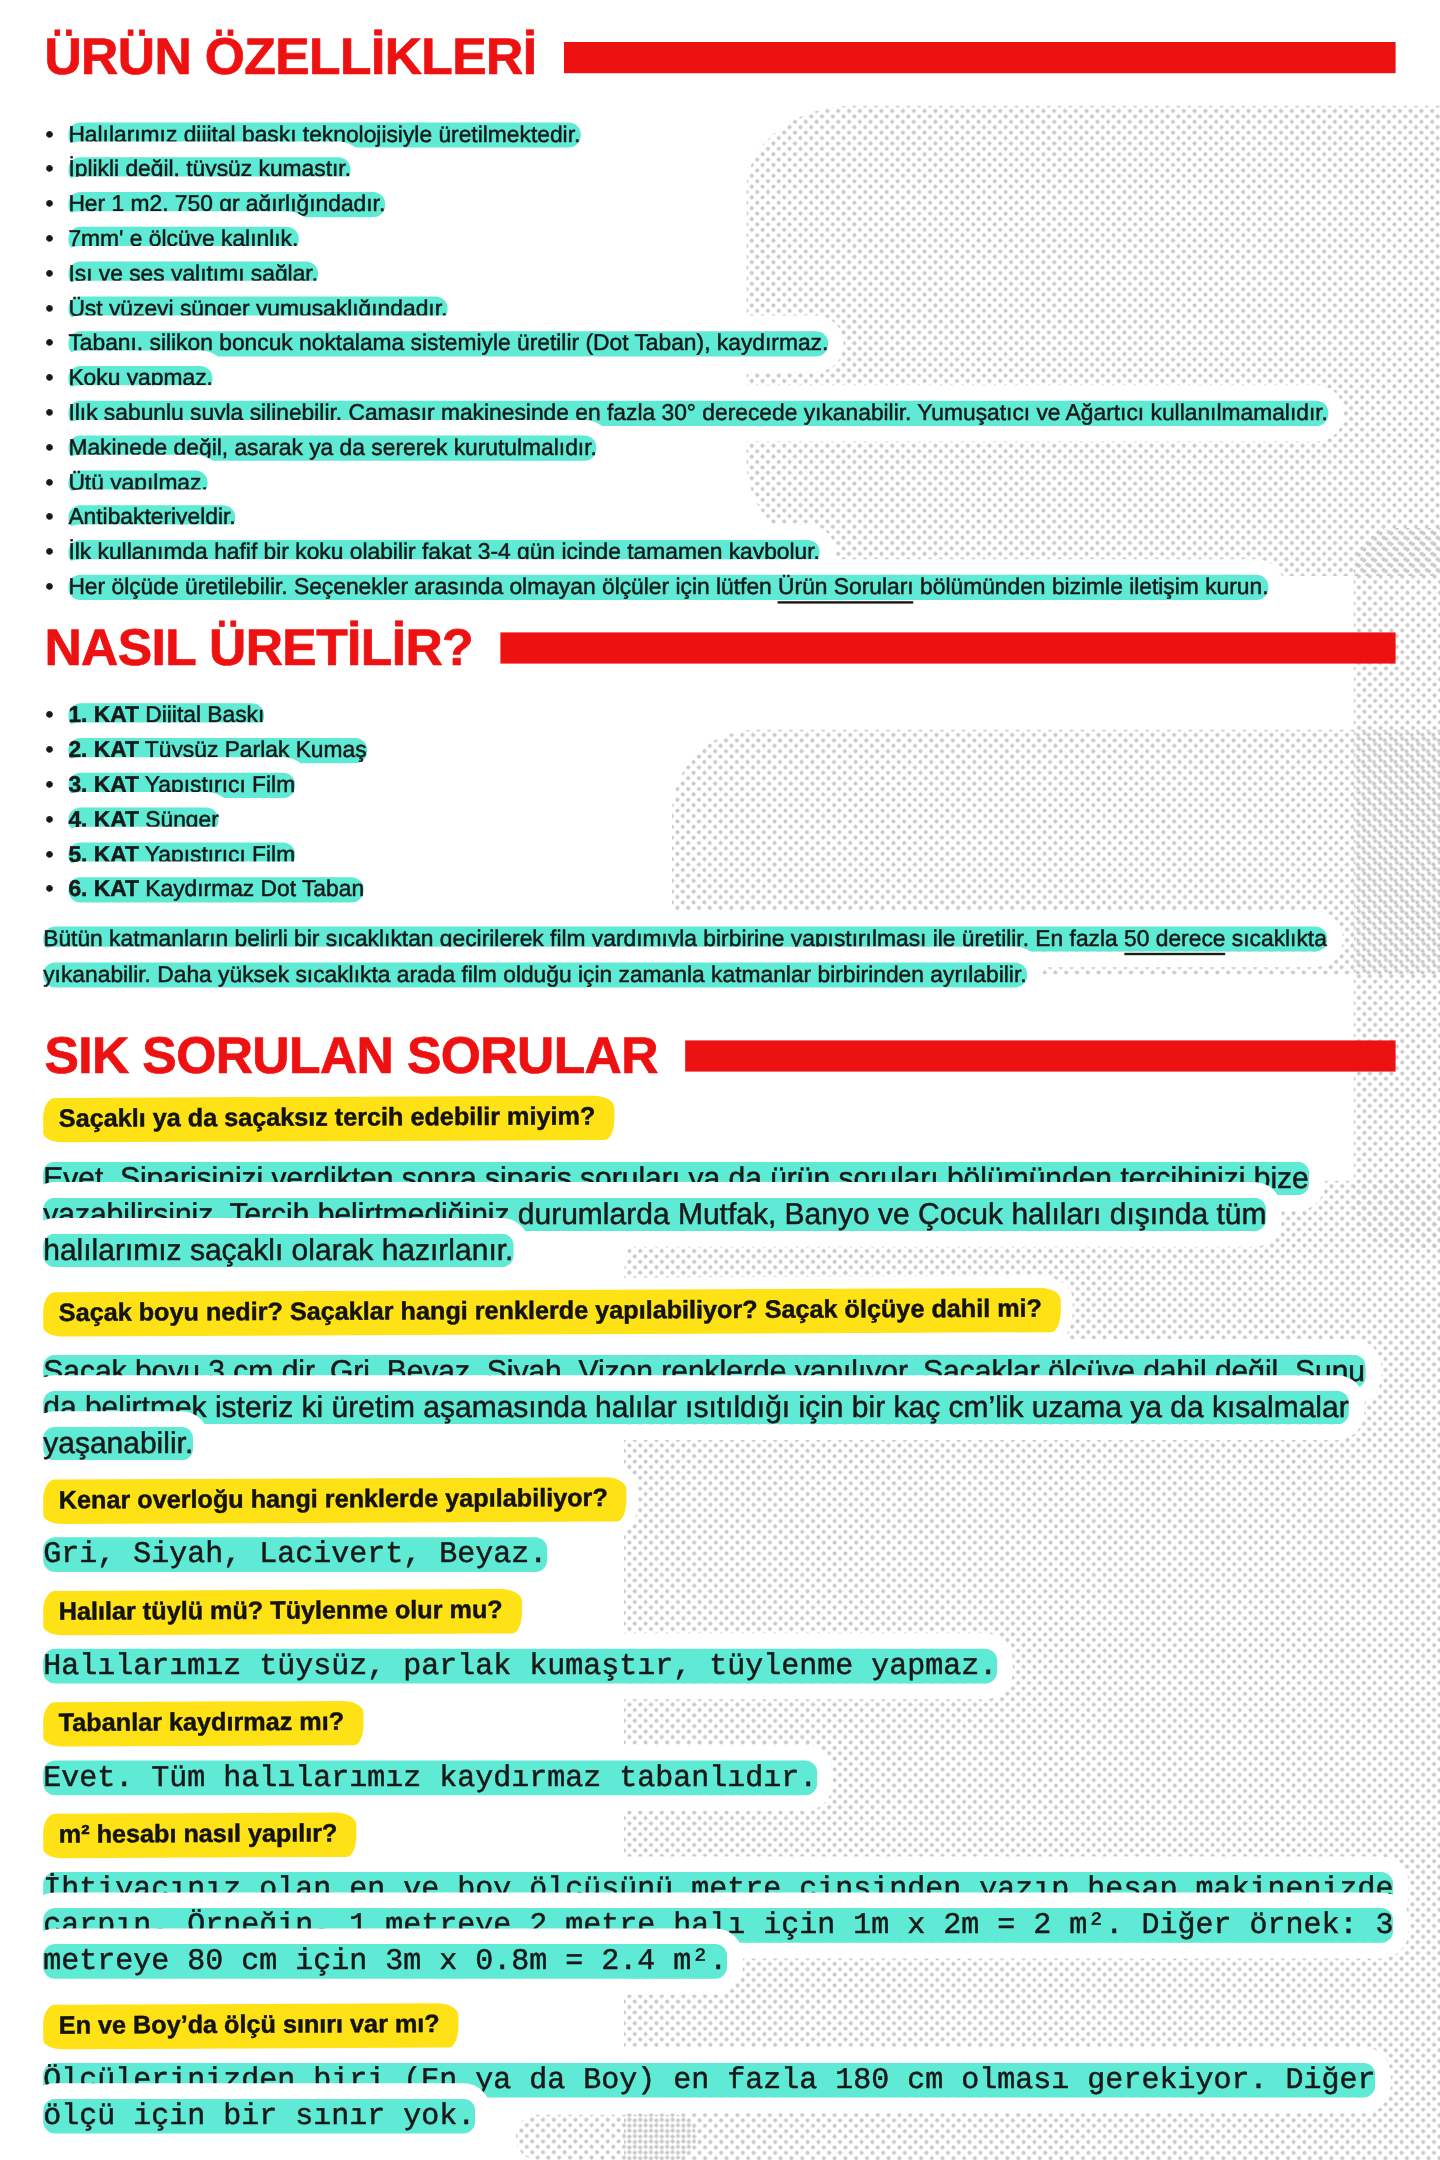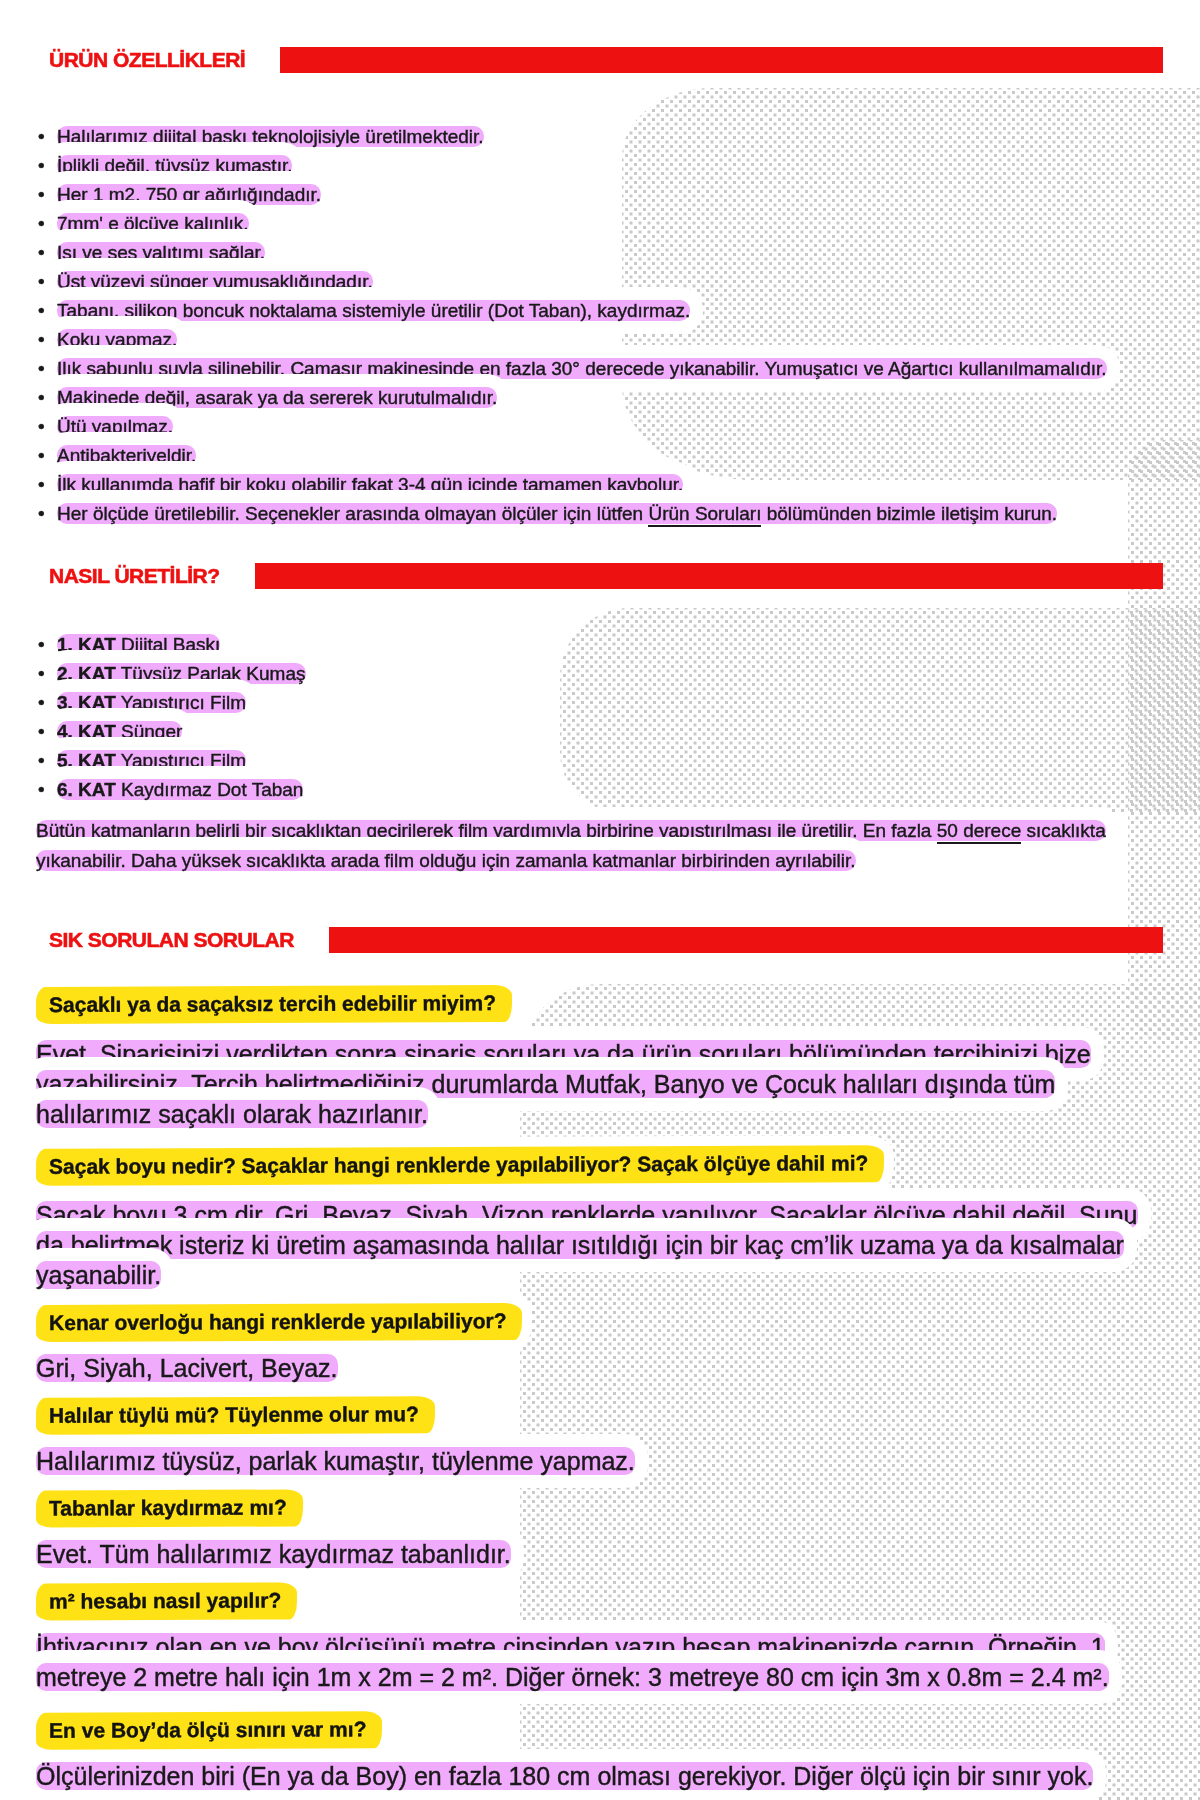--- a/index.html
+++ b/index.html
@@ -31,35 +31,35 @@
 
   
   .content {
     position: relative; z-index: 1;
     padding: 28px 37px 0 36px;
     -webkit-text-stroke: 0.4px currentColor;
   }
 
   .section-head { display: flex; align-items: center; gap: 22px; }
   .section-title {
-    margin: 13px;
+    margin: 1px;
     color: #ee1111;
-    font-size: 21px; font-weight: bold;
+    font-size: 43px; font-weight: bold;
     letter-spacing: -0.5px;
     white-space: nowrap;
     line-height: 38px;
     -webkit-text-stroke: 0.6px #ee1111;
   }
   .section-bar { flex: 1; height: 26px; background: #ee1111; }
   #head2 { margin-top: 16px; }
   #head3 { margin-top: 32px; }
 
   
   .halo {
-    background: #f0abfc;
+    background: #5eead4;
     box-shadow: 0 0 0 13px #ffffff;
     border-radius: 10px;
     -webkit-box-decoration-break: clone;
     box-decoration-break: clone;
   }
 
   ul.features {
     list-style: none;
     margin: 30px 0 0; padding: 0;
     font-size: 19px; line-height: 29px;
@@ -112,21 +112,21 @@
     border-radius: 10px 18px 8px 16px / 16px 10px 18px 8px;
     box-shadow: 0 0 0 10px #ffffff;
     transform: rotate(-0.25deg);
   }
   #fi1 { margin-top: 14px; }
   .faq-item .a {
     margin: 16px 0 0;
     font-size: 25px; line-height: 30px;
     max-width: 1128px;
   }
-  .faq-item .a-tight { margin-top: 12px; }
+  .faq-item .a-tight { margin-top: 12px; font-family: Liberation Mono, monospace; }
 </style>
 </head>
 <body>
 
 <div class="dots" id="dotsA"></div>
 <div class="dots" id="dotsE"></div>
 <div class="dots" id="dotsB"></div>
 <div class="dots" id="dotsC"></div>
 <div class="dots" id="dotsD"></div>
 

